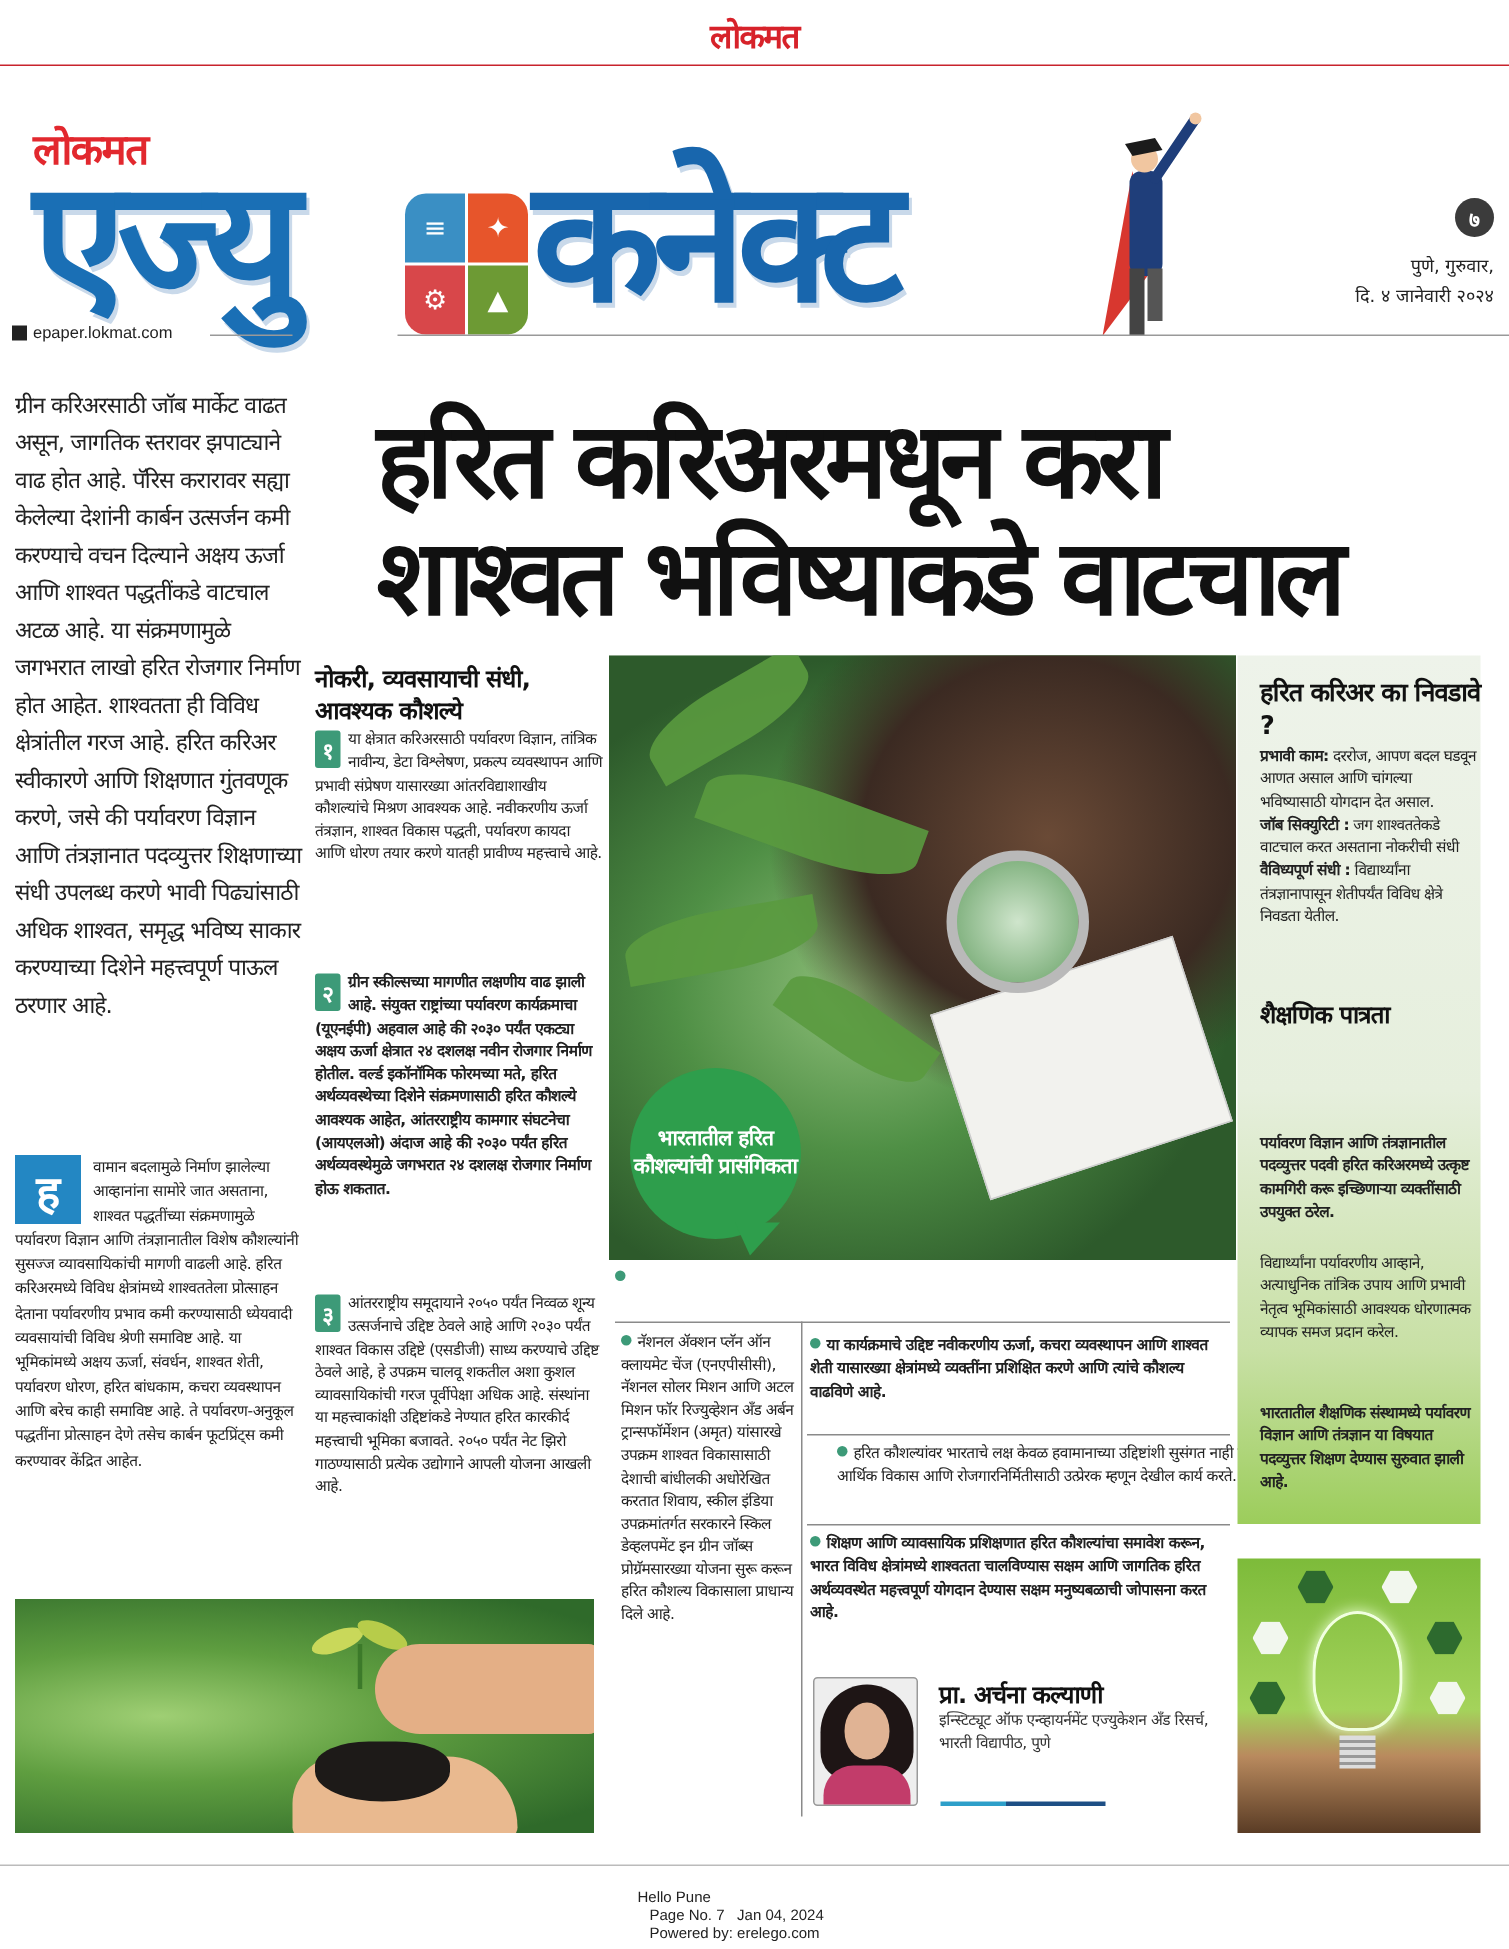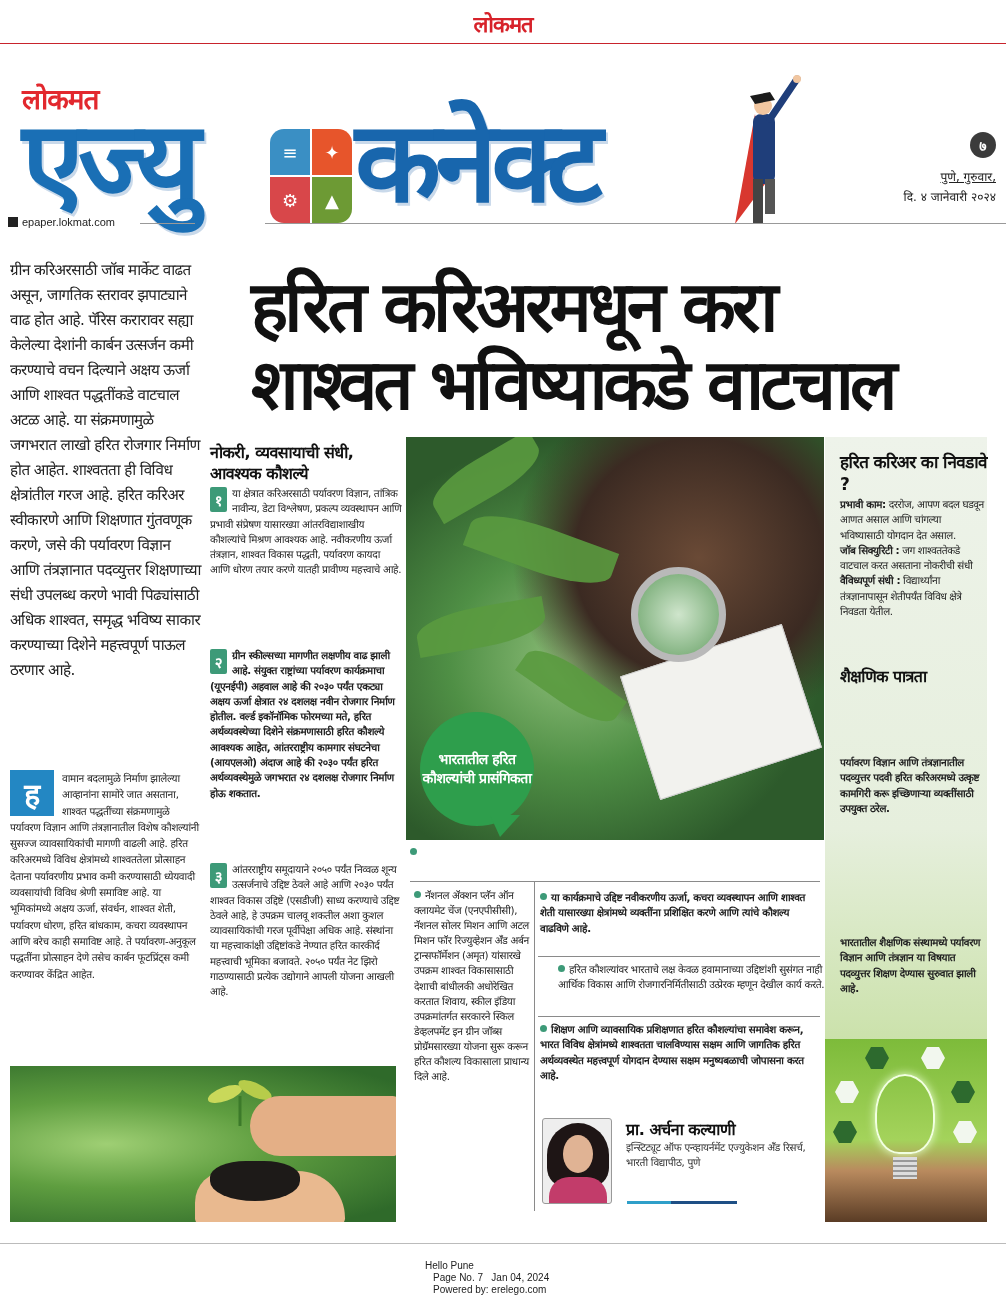--- a/index.html
+++ b/index.html
@@ -16,21 +16,21 @@
   .mh-title-a { position: absolute; left: 22px; top: 62px; font: bold 112px "DejaVu Sans", sans-serif; color: #1a6fb5; letter-spacing: -6px; line-height: 1; text-shadow: 2px 3px 0 #c9d9ea; }
   .mh-title-b { position: absolute; left: 355px; top: 62px; font: bold 112px "DejaVu Sans", sans-serif; color: #1866ad; letter-spacing: -6px; line-height: 1; text-shadow: 2px 3px 0 #c9d9ea; }
   .hex-logo { position: absolute; left: 270px; top: 85px; width: 82px; height: 96px; }
   .hex-logo .q { position: absolute; width: 40px; height: 46px; display: flex; align-items: center; justify-content: center; color: #fff; font-size: 18px; }
   .q1 { left: 0; top: 0; background: #3a8fc4; border-radius: 14px 0 0 0; }
   .q2 { left: 42px; top: 0; background: #e7552b; border-radius: 0 14px 0 0; }
   .q3 { left: 0; top: 48px; background: #d8474a; border-radius: 0 0 0 14px; }
   .q4 { left: 42px; top: 48px; background: #6d9a34; border-radius: 0 0 14px 0; }
   .grad-figure { position: absolute; left: 725px; top: 30px; width: 80px; height: 165px; }
   .page-num { position: absolute; right: 10px; top: 88px; width: 26px; height: 26px; border-radius: 50%; background: #3b3b3b; color: #fff; font: bold 14px "DejaVu Sans", sans-serif; display: flex; align-items: center; justify-content: center; }
-  .mh-place { position: absolute; right: 10px; top: 124px; font: 12px "DejaVu Sans", sans-serif; color: #222; text-align: left; text-decoration: underline; }
+  .mh-place { position: absolute; right: 10px; top: 124px; font: 12px "DejaVu Sans", sans-serif; color: #222; text-align: left; }
   .mh-date { position: absolute; right: 10px; top: 144px; font: 12px "DejaVu Sans", sans-serif; color: #222; text-align: right; }
   .mh-epaper { position: absolute; left: 8px; top: 172px; font: 11px "Liberation Sans", sans-serif; color: #222; display: flex; align-items: center; gap: 4px; }
   .ep-icon { width: 10px; height: 10px; background: #222; display: inline-block; }
   .mh-rule1 { position: absolute; left: 140px; top: 179px; width: 55px; height: 1px; background: #999; }
   .mh-rule2 { position: absolute; left: 265px; top: 179px; width: 741px; height: 1px; background: #999; }
 
   
   .lead { position: absolute; left: 10px; top: 258px; width: 192px; font: 15.2px/25px "DejaVu Sans", sans-serif; color: #222; letter-spacing: -0.6px; }
   .intro { position: absolute; left: 10px; top: 770px; width: 192px; font: 10.3px/16.3px "DejaVu Sans", sans-serif; color: #222; letter-spacing: -0.3px; }
   .dropcap { float: left; width: 44px; height: 46px; background: #2387c3; color: #fff; font: bold 30px "DejaVu Sans", sans-serif; display: flex; align-items: center; justify-content: center; margin: 0 8px 2px 0; }
@@ -75,21 +75,21 @@
 
   
   .photo-plant { position: absolute; left: 10px; top: 1066px; width: 386px; height: 156px; overflow: hidden;
     background: radial-gradient(ellipse at 25% 50%, #9fcf74 0%, #5f9e40 40%, #2f6a2a 90%); }
   .soil { position: absolute; left: 200px; top: 95px; width: 90px; height: 40px; border-radius: 40% 40% 50% 50%; background: #1d1a18; }
   .hand { position: absolute; left: 185px; top: 105px; width: 150px; height: 55px; border-radius: 40px 60px 10px 10px; background: #e9b98f; }
   .hand2 { position: absolute; left: 240px; top: 30px; width: 150px; height: 60px; border-radius: 40px 10px 10px 40px; background: #e4af86; }
   .sprout { position: absolute; left: 190px; top: 10px; width: 80px; height: 50px; }
 
   
-  .sidebar { position: absolute; left: 825px; top: 437px; width: 162px; height: 785px; background: linear-gradient(180deg, #eef3ea 0%, #e6efdd 50%, #c8e0a5 80%, #9ccd5b 100%); }
+  .sidebar { position: absolute; left: 825px; top: 437px; width: 162px; height: 579px; background: linear-gradient(180deg, #eef3ea 0%, #e6efdd 50%, #c8e0a5 80%, #9ccd5b 100%); }
   .sb-title { position: absolute; left: 15px; top: 14px; width: 150px; font: bold 17px/22px "DejaVu Sans", sans-serif; color: #111; letter-spacing: -0.6px; }
   .sb-text { position: absolute; left: 15px; width: 145px; font: 10.3px/15.3px "DejaVu Sans", sans-serif; color: #222; letter-spacing: -0.4px; }
   .sb-text b { font-weight: bold; }
   .sb-text.bold { font-weight: bold; }
   .sb-sub { position: absolute; left: 15px; top: 228px; font: bold 16px "DejaVu Sans", sans-serif; color: #111; letter-spacing: -0.6px; }
   .sb-image { position: absolute; left: 0; top: 602px; width: 162px; height: 183px; overflow: hidden;
     background: linear-gradient(180deg, #7dbb3a 0%, #a4d35b 55%, #b98a5e 72%, #5a3c25 100%); }
   .bulb { position: absolute; left: 50px; top: 35px; width: 60px; height: 80px; border-radius: 50% 50% 40% 40%; border: 2px solid #f1ffe0; box-shadow: 0 0 10px #eaffcf; }
   .bulb-base { position: absolute; left: 68px; top: 118px; width: 24px; height: 22px; background: repeating-linear-gradient(180deg, #ddd 0 3px, #999 3px 5px); }
   .hex-icon { position: absolute; width: 24px; height: 22px; background: #2d6a2e; clip-path: polygon(25% 0, 75% 0, 100% 50%, 75% 100%, 25% 100%, 0 50%); }
@@ -220,20 +220,21 @@
 
 <div class="sidebar">
   <div class="sb-title">हरित करिअर का निवडावे ?</div>
   <div class="sb-text" style="top:60px;">
     <div><b>प्रभावी काम:</b><span> दररोज, आपण बदल घडवून आणत असाल आणि चांगल्या भविष्यासाठी योगदान देत असाल.</span></div>
     <div><b>जॉब सिक्युरिटी :</b><span> जग शाश्वततेकडे वाटचाल करत असताना नोकरीची संधी</span></div>
     <div><b>वैविध्यपूर्ण संधी :</b><span> विद्यार्थ्यांना तंत्रज्ञानापासून शेतीपर्यंत विविध क्षेत्रे निवडता येतील.</span></div>
   </div>
   <div class="sb-sub">शैक्षणिक पात्रता</div>
   <div class="sb-text bold" style="top:318px;">पर्यावरण विज्ञान आणि तंत्रज्ञानातील पदव्युत्तर पदवी हरित करिअरमध्ये उत्कृष्ट कामगिरी करू इच्छिणाऱ्या व्यक्तींसाठी उपयुक्त ठरेल.</div>
+  <div class="sb-text" style="top:398px;">विद्यार्थ्यांना पर्यावरणीय आव्हाने, अत्याधुनिक तांत्रिक उपाय आणि प्रभावी नेतृत्व भूमिकांसाठी आवश्यक धोरणात्मक व्यापक समज प्रदान करेल.</div>
   <div class="sb-text bold" style="top:498px;">भारतातील शैक्षणिक संस्थामध्ये पर्यावरण विज्ञान आणि तंत्रज्ञान या विषयात पदव्युत्तर शिक्षण देण्यास सुरुवात झाली आहे.</div>
   <div class="sb-image">
     <div class="hex-icon" style="left:40px;top:8px;"></div>
     <div class="hex-icon light" style="left:96px;top:8px;"></div>
     <div class="hex-icon light" style="left:10px;top:42px;"></div>
     <div class="hex-icon" style="left:126px;top:42px;"></div>
     <div class="hex-icon" style="left:8px;top:82px;"></div>
     <div class="hex-icon light" style="left:128px;top:82px;"></div>
     <div class="bulb"></div>
     <div class="bulb-base"></div>

